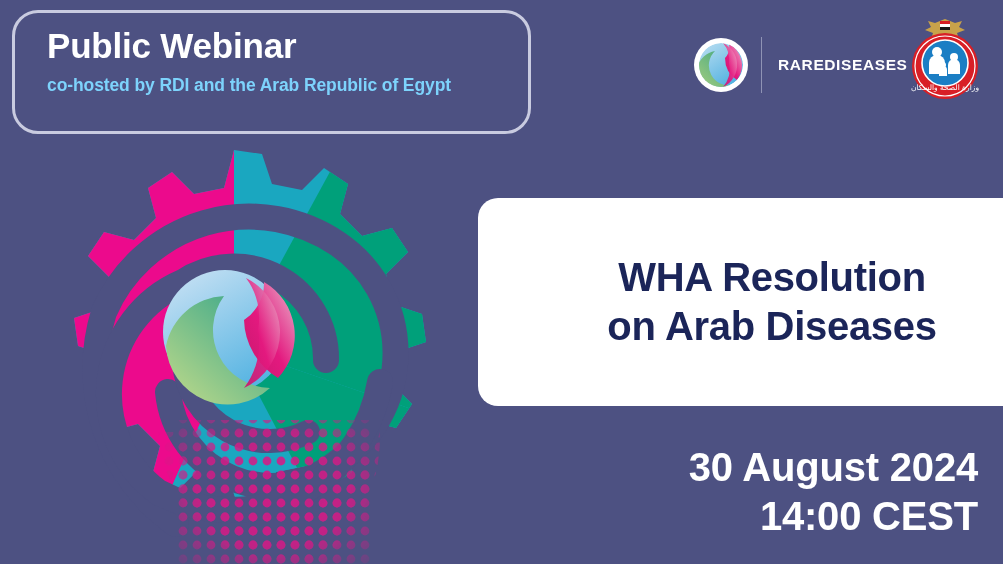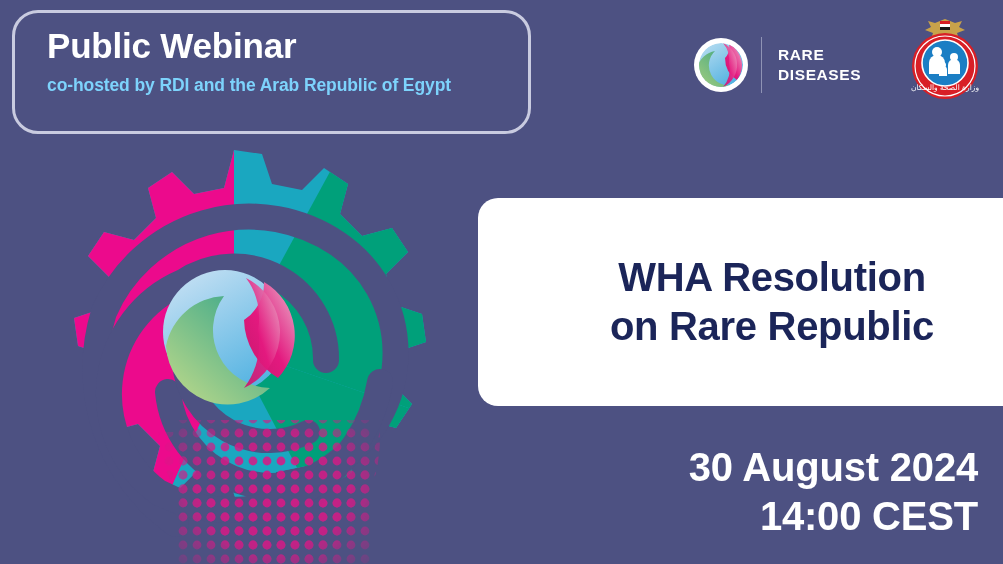--- a/index.html
+++ b/index.html
@@ -62,21 +62,21 @@
   }
   .rdi-divider {
     width: 1px;
     height: 56px;
     background: #8f93b4;
     margin: 0 16px 0 12px;
     flex: 0 0 1px;
   }
   .rdi-words {
     display: flex;
-    flex-direction: column;
+    flex-direction: row;
     justify-content: center;
   }
   .rdi-words span {
     color: #ffffff;
     font-size: 15.5px;
     font-weight: 600;
     letter-spacing: 0.6px;
     line-height: 1.28;
     white-space: nowrap;
   }
@@ -333,21 +333,21 @@
         <path d="M36,60 v-6 a4,4 0 0,1 8,0 v6 Z"></path>
       </g>
 
       <path d="M16,64 a28,28 0 0,0 52,0 a28,28 0 0,1 -52,0 Z" fill="#d81f26"></path>
       <text x="42" y="74" text-anchor="middle" font-size="7.5" fill="#ffffff" font-family="'DejaVu Sans', sans-serif">وزارة الصحة والسكان</text>
     </svg>
   </div>
 
   <div class="title-card">
     <div class="title-line">WHA Resolution</div>
-    <div class="title-line">on Rare Republic</div>
+    <div class="title-line">on Arab Diseases</div>
   </div>
 
   <div class="datetime">
     <div class="dt-line">30 August 2024</div>
     <div class="dt-line">14:00 CEST</div>
   </div>
 
 </div>
 
 </body></html>

